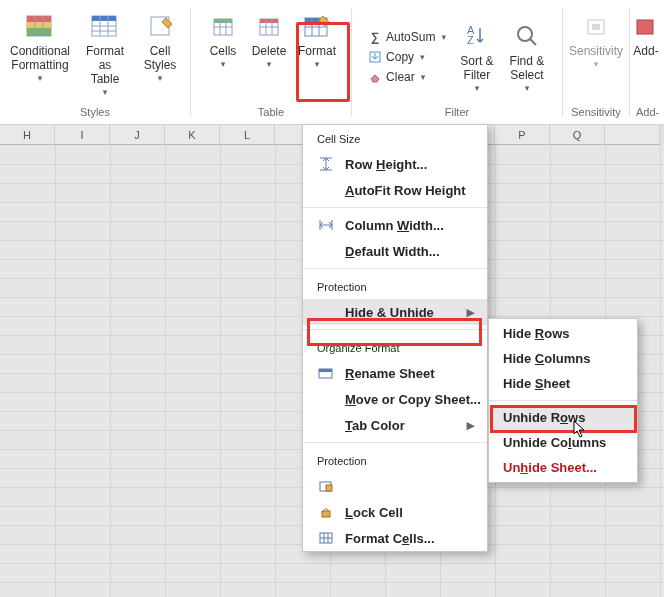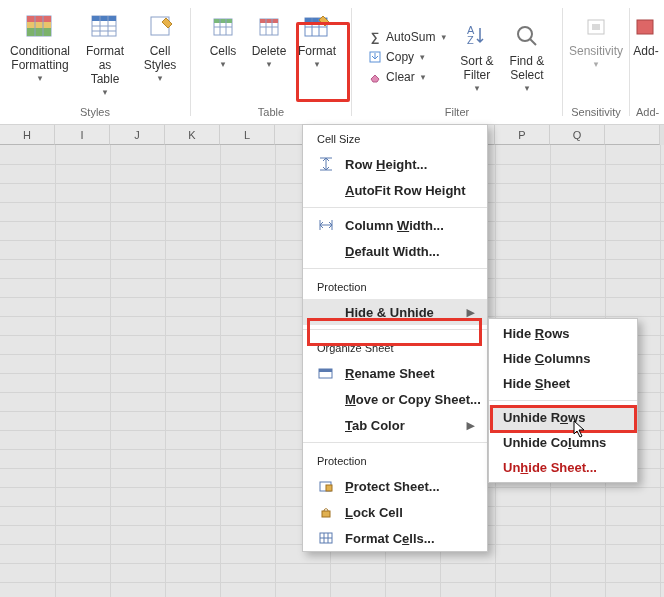--- a/index.html
+++ b/index.html
@@ -327,21 +327,21 @@
     <span class="mlabel"><span class="underline-key">D</span>efault Width...</span>
   </div>
   <div class="mdiv"></div>
   <div class="section-title">Protection</div>
   <div class="mitem hover">
     <span class="mico"></span>
     <span class="mlabel">Hide &amp; <span class="underline-key">U</span>nhide</span>
     <span class="marrow">▶</span>
   </div>
   <div class="mdiv"></div>
-  <div class="section-title">Organize Sheet</div>
+  <div class="section-title">Organize Format</div>
   <div class="mitem">
     <span class="mico">
         <svg width="16" height="14">
           <rect x="1" y="3" width="13" height="9" fill="#fff" stroke="#5a7ab0"></rect>
           <rect x="1" y="3" width="13" height="3" fill="#5a7ab0"></rect>
         </svg>
       </span>
     <span class="mlabel"><span class="underline-key">R</span>ename Sheet</span>
   </div>
   <div class="mitem">
@@ -355,21 +355,20 @@
   </div>
   <div class="mdiv"></div>
   <div class="section-title">Protection</div>
   <div class="mitem">
     <span class="mico">
         <svg width="16" height="14">
           <rect x="2" y="3" width="11" height="9" fill="#fff" stroke="#5a7ab0"></rect>
           <rect x="8" y="6" width="6" height="6" fill="#e0b050" stroke="#a07020"></rect>
         </svg>
       </span>
-    <span class="mlabel"><span class="underline-key">P</span>rotect Sheet...</span>
   </div>
   <div class="mitem">
     <span class="mico">
         <svg width="16" height="14">
           <rect x="4" y="6" width="8" height="6" fill="#e0b050" stroke="#a07020"></rect>
           <path d="M6 6 C6 3 10 3 10 6" fill="none" stroke="#a07020"></path>
         </svg>
       </span>
     <span class="mlabel"><span class="underline-key">L</span>ock Cell</span>
   </div>

